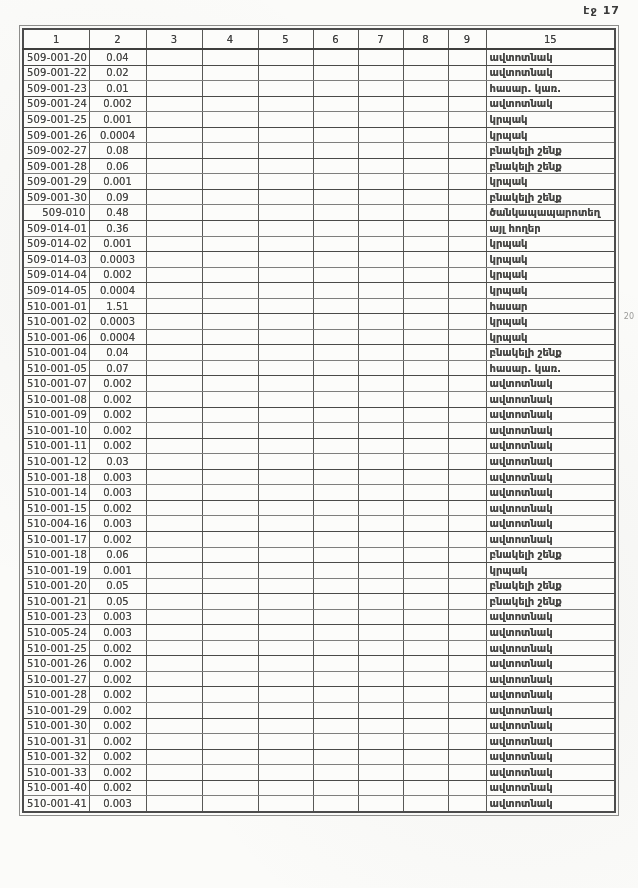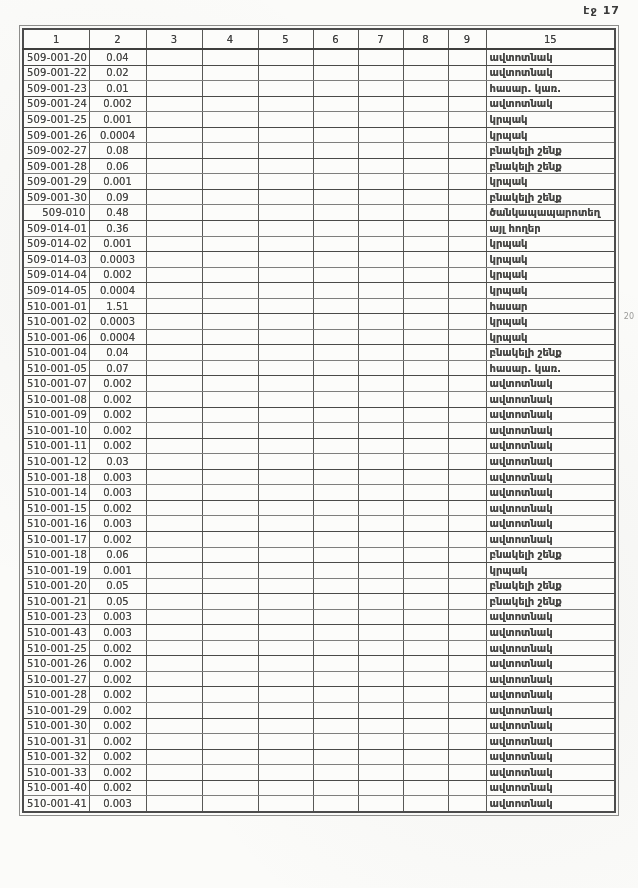--- a/index.html
+++ b/index.html
@@ -456,21 +456,21 @@
     <td></td>
     <td></td>
     <td></td>
     <td></td>
     <td></td>
     <td></td>
     <td></td>
     <td class="c-type">ավտոտնակ</td>
   </tr>
       <tr>
-    <td class="c-code">510-001-16</td>
+    <td class="c-code">510-004-16</td>
     <td class="c-area">0.003</td>
     <td></td>
     <td></td>
     <td></td>
     <td></td>
     <td></td>
     <td></td>
     <td></td>
     <td class="c-type">ավտոտնակ</td>
   </tr>
@@ -540,21 +540,21 @@
     <td></td>
     <td></td>
     <td></td>
     <td></td>
     <td></td>
     <td></td>
     <td></td>
     <td class="c-type">ավտոտնակ</td>
   </tr>
       <tr>
-    <td class="c-code">510-001-43</td>
+    <td class="c-code">510-005-24</td>
     <td class="c-area">0.003</td>
     <td></td>
     <td></td>
     <td></td>
     <td></td>
     <td></td>
     <td></td>
     <td></td>
     <td class="c-type">ավտոտնակ</td>
   </tr>

